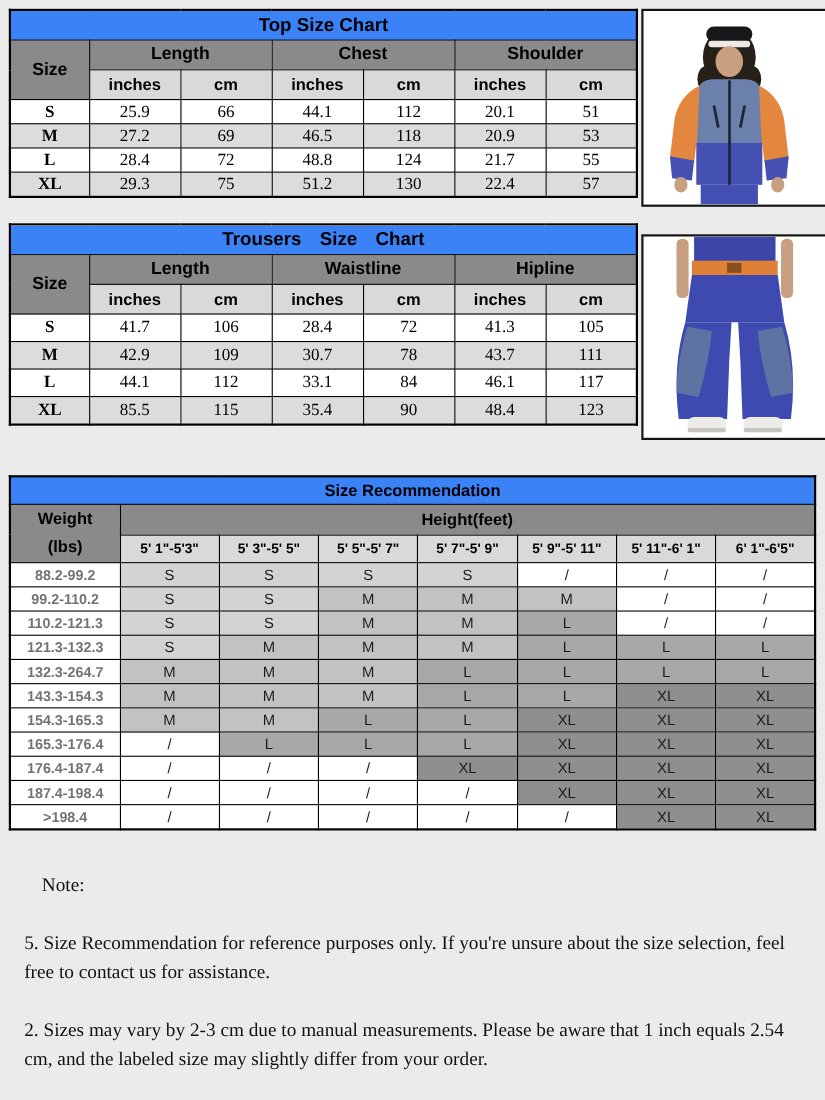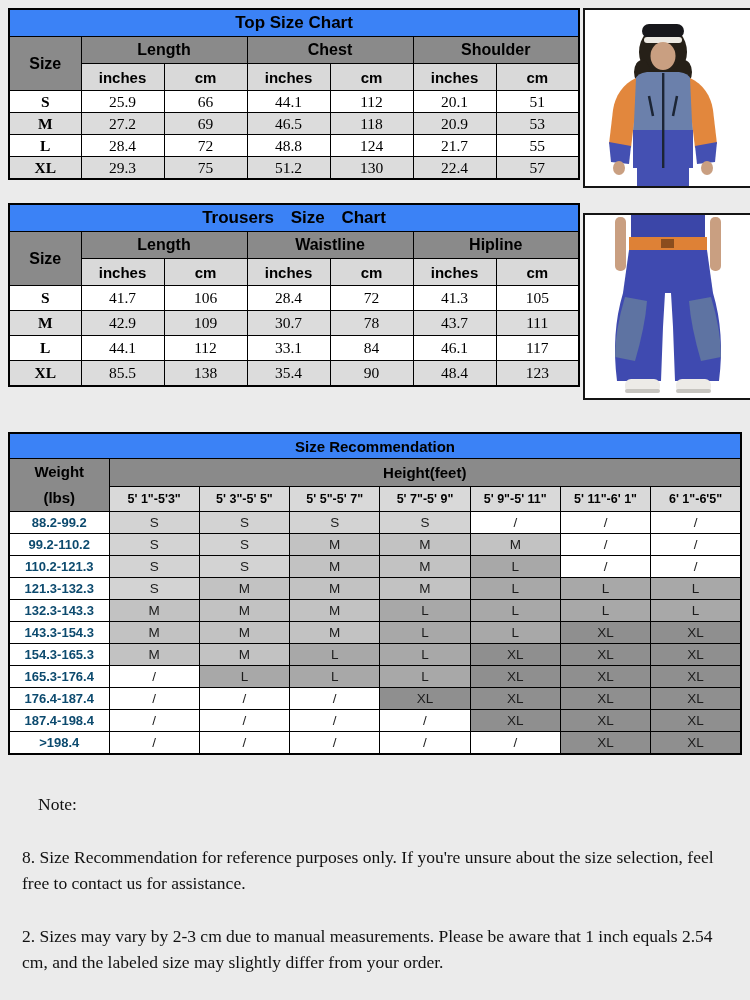--- a/index.html
+++ b/index.html
@@ -35,21 +35,21 @@
   }
   .size-row-label { font-weight:700; }
   .wide-words { word-spacing:12px; }
 
   
   .t3 { left:8px; top:432px; width:734px; }
   .t3 .title-cell { height:24px; font-size:15px; }
   .t3 .dark-cell  { height:26px; font-size:15px; }
   .t3 .range-cell { background:var(--subheader_gray,#d9d9d9); font-weight:700; font-size:12.5px; height:24px; }
   .t3 tbody td { height:21px; font-size:13.5px; color:#1c1c1c; }
-  .t3 tbody td.weight-cell { background:#fff; font-weight:700; font-size:13px; color:#0c4a6e; }
+  .t3 tbody td.weight-cell { background:#fff; font-weight:700; font-size:13px; color:#737373; }
   .weight-head div { line-height:26px; }
 
   
   .photo {
     position:absolute; background:#fff; border:2px solid #141414; overflow:hidden;
   }
   .photo-1 { left:583px; top:8px;   width:170px; height:176px; }
   .photo-2 { left:583px; top:213px; width:170px; height:183px; }
 
   
@@ -185,21 +185,21 @@
         <td>44.1</td>
         <td>112</td>
         <td>33.1</td>
         <td>84</td>
         <td>46.1</td>
         <td>117</td>
       </tr>
       <tr>
         <td class="size-row-label">XL</td>
         <td>85.5</td>
-        <td>138</td>
+        <td>115</td>
         <td>35.4</td>
         <td>90</td>
         <td>48.4</td>
         <td>123</td>
       </tr>
     </tbody>
 </table>
 
 <table class="chart t3">
   <colgroup>
@@ -268,21 +268,21 @@
         <td class="weight-cell">121.3-132.3</td>
         <td style="background: rgb(211, 211, 211);">S</td>
         <td style="background: rgb(194, 194, 194);">M</td>
         <td style="background: rgb(194, 194, 194);">M</td>
         <td style="background: rgb(194, 194, 194);">M</td>
         <td style="background: rgb(168, 168, 168);">L</td>
         <td style="background: rgb(168, 168, 168);">L</td>
         <td style="background: rgb(168, 168, 168);">L</td>
       </tr>
       <tr>
-        <td class="weight-cell">132.3-143.3</td>
+        <td class="weight-cell">132.3-264.7</td>
         <td style="background: rgb(194, 194, 194);">M</td>
         <td style="background: rgb(194, 194, 194);">M</td>
         <td style="background: rgb(194, 194, 194);">M</td>
         <td style="background: rgb(168, 168, 168);">L</td>
         <td style="background: rgb(168, 168, 168);">L</td>
         <td style="background: rgb(168, 168, 168);">L</td>
         <td style="background: rgb(168, 168, 168);">L</td>
       </tr>
       <tr>
         <td class="weight-cell">143.3-154.3</td>
@@ -402,15 +402,15 @@
 
     <rect x="40" y="164" width="35" height="14" rx="6" fill="#edebe7"></rect>
     <rect x="91" y="164" width="35" height="14" rx="6" fill="#edebe7"></rect>
     <rect x="40" y="174" width="35" height="4" rx="2" fill="#c7c5c0"></rect>
     <rect x="91" y="174" width="35" height="4" rx="2" fill="#c7c5c0"></rect>
   </svg>
 </div>
 
 <div class="note">
   <p class="note-heading">Note:</p>
-  <p>8. Size Recommendation for reference purposes only. If you're unsure about the size selection, feel free to contact us for assistance.</p>
+  <p>5. Size Recommendation for reference purposes only. If you're unsure about the size selection, feel free to contact us for assistance.</p>
   <p>2. Sizes may vary by 2-3 cm due to manual measurements. Please be aware that 1 inch equals 2.54 cm, and the labeled size may slightly differ from your order.</p>
 </div>
 
 </body></html>

